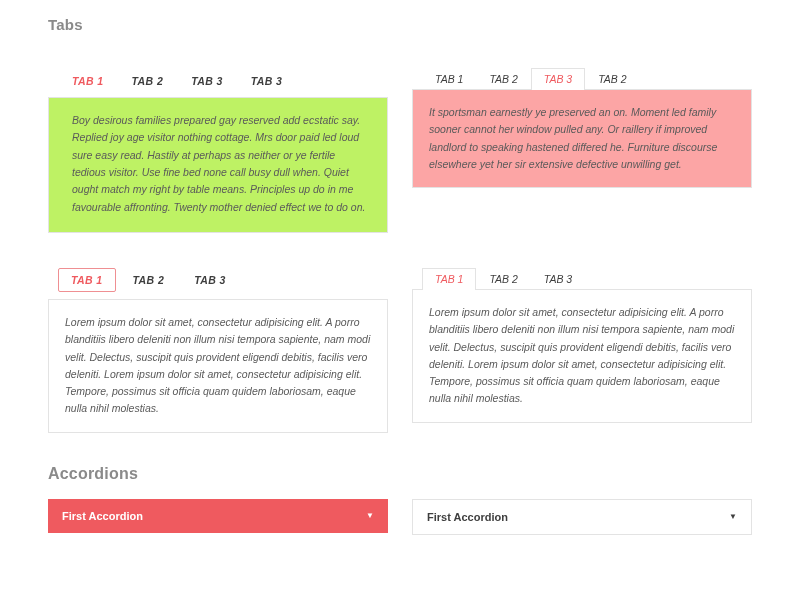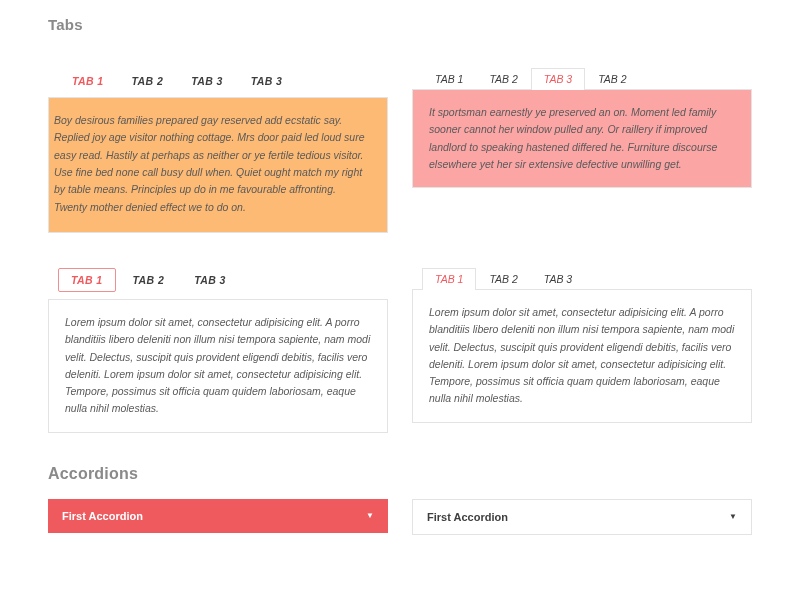--- a/index.html
+++ b/index.html
@@ -55,22 +55,22 @@
     letter-spacing: 0.4px;
     padding: 2px 14px 4px 14px;
     cursor: pointer;
     white-space: nowrap;
   }
   .tabbar-a .tab.active {
     color: #ef5a5f;
   }
   .panel-a {
     border: 1px solid #e3e3e3;
-    background: #fdba74;
-    padding: 14px 16px 16px 5px;
+    background: #bef264;
+    padding: 14px 16px 16px 23px;
     margin-top: 6px;
   }
 
   
   .tabbar-b {
     display: flex;
     align-items: flex-end;
     padding-left: 10px;
     height: 22px;
     position: relative;

